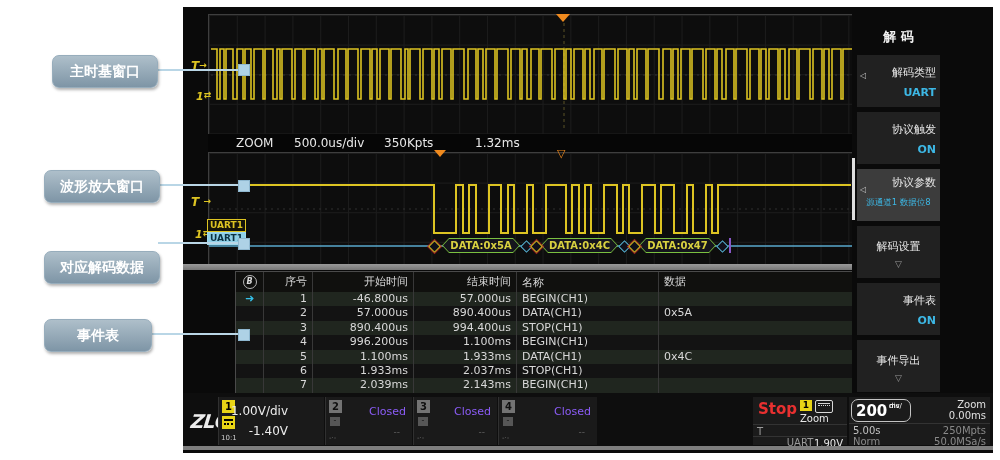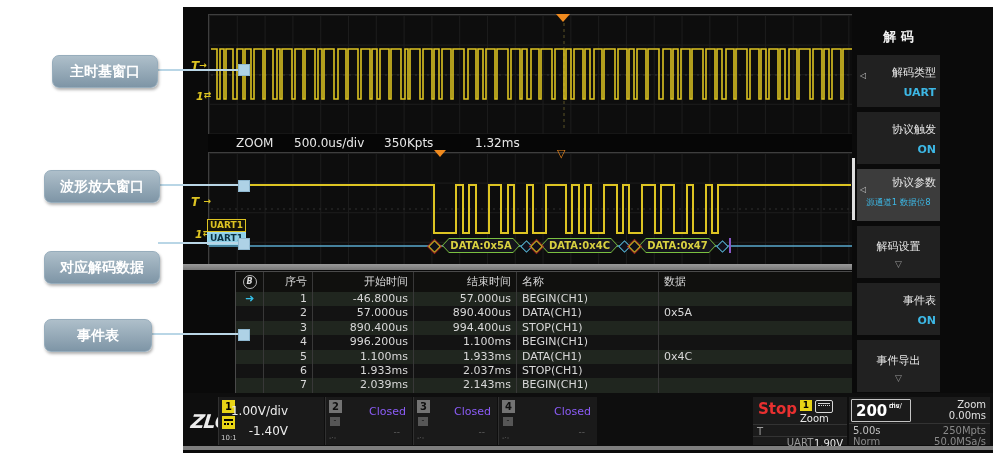--- a/index.html
+++ b/index.html
@@ -102,21 +102,21 @@
   .dcw{position:absolute;left:62px;top:3px;width:16px;height:11px;border:1px solid #d8d8d8;border-radius:2px;}
   .dcw b{display:block;margin:2px 2px 0;border-top:1px solid #d8d8d8;}
   .dcw i{display:block;margin:1px 2px 0;border-top:1px dotted #d8d8d8;}
   .autotx{position:absolute;left:47px;top:16px;color:#e8e8e8;}
   .hline{position:absolute;left:0;right:0;height:1px;background:#333;}
   .tlab{position:absolute;left:4px;top:29px;color:#9a9a9a;}
   .tlev{position:absolute;right:4px;top:29px;color:#e8e8e8;margin-top:12px;}
   .ttype{position:absolute;left:0;right:0;top:40px;text-align:center;color:#9a9a9a;}
 
   .tbb{position:absolute;left:666px;top:4px;width:141px;height:48px;background:#1b1b1b;font-size:10px;}
-  .scalebox{position:absolute;left:2px;top:2px;width:58px;height:21px;border:1px solid #c4c4c4;border-radius:1px;}
+  .scalebox{position:absolute;left:2px;top:2px;width:58px;height:21px;border:1px solid #c4c4c4;border-radius:7px;}
   .scaletx{position:absolute;left:4px;top:2px;font-size:15px;font-weight:bold;color:#fff;}
   .unit{position:absolute;left:37px;font-size:7px;color:#fff;line-height:8px;}
   .zoomlab{position:absolute;right:4px;top:2px;color:#e0e0e0;}
   .zoomoff{position:absolute;right:4px;top:13px;color:#e0e0e0;}
   .twin{position:absolute;left:4px;top:28px;color:#c2c2c2;}
   .tdepth{position:absolute;right:4px;top:28px;color:#8a8a8a;}
   .tacq{position:absolute;left:4px;top:39px;color:#8a8a8a;}
   .trate{position:absolute;right:4px;top:39px;color:#8a8a8a;}
 
   
@@ -195,21 +195,21 @@
       </div>
 
     <div class="sep-strip"></div>
 
     <div class="etable" id="etable">
         <div class="erow head">
           <div class="ecell al-c" style="width: 28px;"><span class="bus-ic">B</span></div>
           <div class="ecell al-r" style="width: 49px;">序号</div>
           <div class="ecell al-r" style="width: 101px;">开始时间</div>
           <div class="ecell al-r" style="width: 103px;">结束时间</div>
-          <div class="ecell al-l" style="width: 142px;">名称</div>
+          <div class="ecell al-l" style="width: 142px; font-family: Liberation Serif, serif;">名称</div>
           <div class="ecell al-l" style="width: 188px;">数据</div>
         </div>
         <div class="erow odd">
           <div class="ecell al-c" style="width: 28px;"><span class="row-arrow">➜</span></div>
           <div class="ecell al-r" style="width: 49px;">1</div>
           <div class="ecell al-r" style="width: 101px;">-46.800us</div>
           <div class="ecell al-r" style="width: 103px;">57.000us</div>
           <div class="ecell al-l" style="width: 142px;">BEGIN(CH1)</div>
           <div class="ecell al-l" style="width: 188px;"></div>
         </div>

